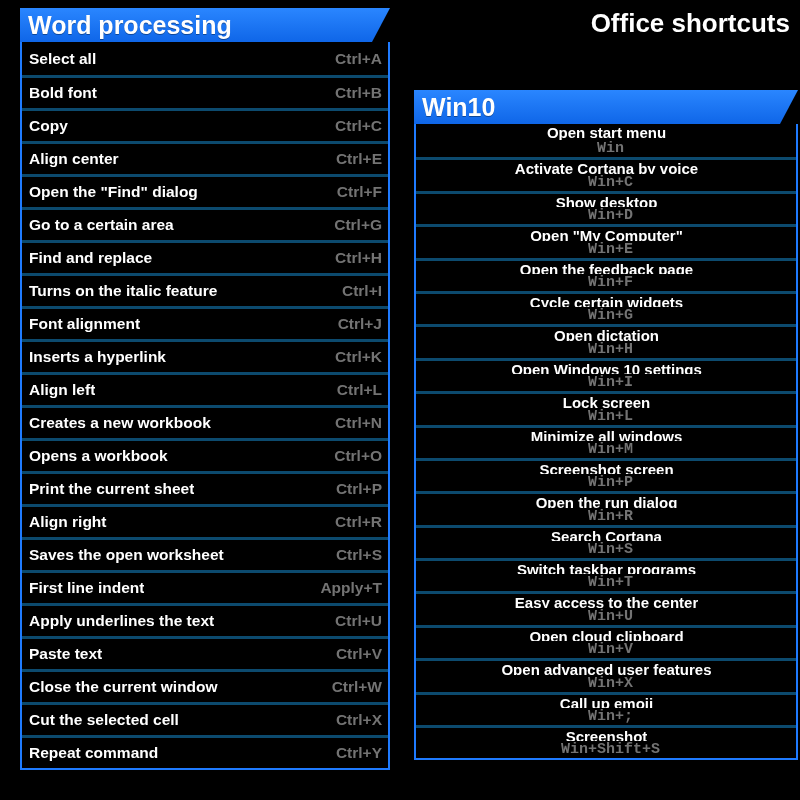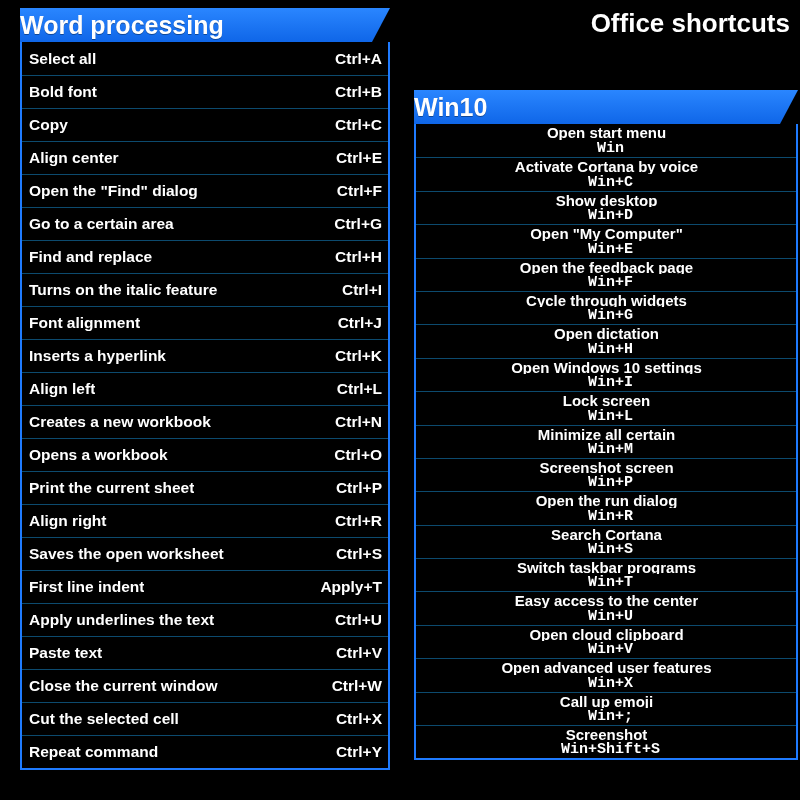--- a/index.html
+++ b/index.html
@@ -48,52 +48,53 @@
     background: linear-gradient(180deg, #2a86ff 0%, #0f66e8 100%);
     -webkit-clip-path: polygon(0 0, 100% 0, calc(100% - 18px) 100%, 0 100%);
     clip-path: polygon(0 0, 100% 0, calc(100% - 18px) 100%, 0 100%);
     display: flex;
     align-items: center;
   }
   .col-header span {
     font-size: 25px;
     font-weight: bold;
     color: #ffffff;
+    padding-left: 8px;
     line-height: 1;
     text-shadow: 0 1px 0 rgba(0,0,0,.35);
   }
 
   .rows {
     border: 2px solid #1f7bff;
     border-top: none;
     box-sizing: border-box;
   }
   .row {
     display: flex;
     align-items: center;
     justify-content: space-between;
-    border-top: 1px solid #0c4a6e;
+    border-top: 3px solid #0c4a6e;
     box-sizing: border-box;
     padding: 0 6px 0 7px;
     background: #000000;
   }
   .row:first-child {
     border-top: none;
   }
   .desc {
     font-size: 15.5px;
     font-weight: bold;
     color: #ffffff;
     white-space: nowrap;
     overflow: hidden;
   }
   .keys {
     font-size: 15.5px;
     font-weight: bold;
-    color: #ffffff;
+    color: #737373;
     white-space: nowrap;
     margin-left: 8px;
   }
 
   
   #col-word {
     left: 20px;
     top: 8px;
     width: 370px;
   }
@@ -231,37 +232,37 @@
         </div>
         <div class="row">
           <div class="desc">Open "My Computer"</div>
           <div class="keys">Win+E</div>
         </div>
         <div class="row">
           <div class="desc">Open the feedback page</div>
           <div class="keys">Win+F</div>
         </div>
         <div class="row">
-          <div class="desc">Cycle through widgets</div>
+          <div class="desc">Cycle certain widgets</div>
           <div class="keys">Win+G</div>
         </div>
         <div class="row">
           <div class="desc">Open dictation</div>
           <div class="keys">Win+H</div>
         </div>
         <div class="row">
           <div class="desc">Open Windows 10 settings</div>
           <div class="keys">Win+I</div>
         </div>
         <div class="row">
           <div class="desc">Lock screen</div>
           <div class="keys">Win+L</div>
         </div>
         <div class="row">
-          <div class="desc">Minimize all certain</div>
+          <div class="desc">Minimize all windows</div>
           <div class="keys">Win+M</div>
         </div>
         <div class="row">
           <div class="desc">Screenshot screen</div>
           <div class="keys">Win+P</div>
         </div>
         <div class="row">
           <div class="desc">Open the run dialog</div>
           <div class="keys">Win+R</div>
         </div>

